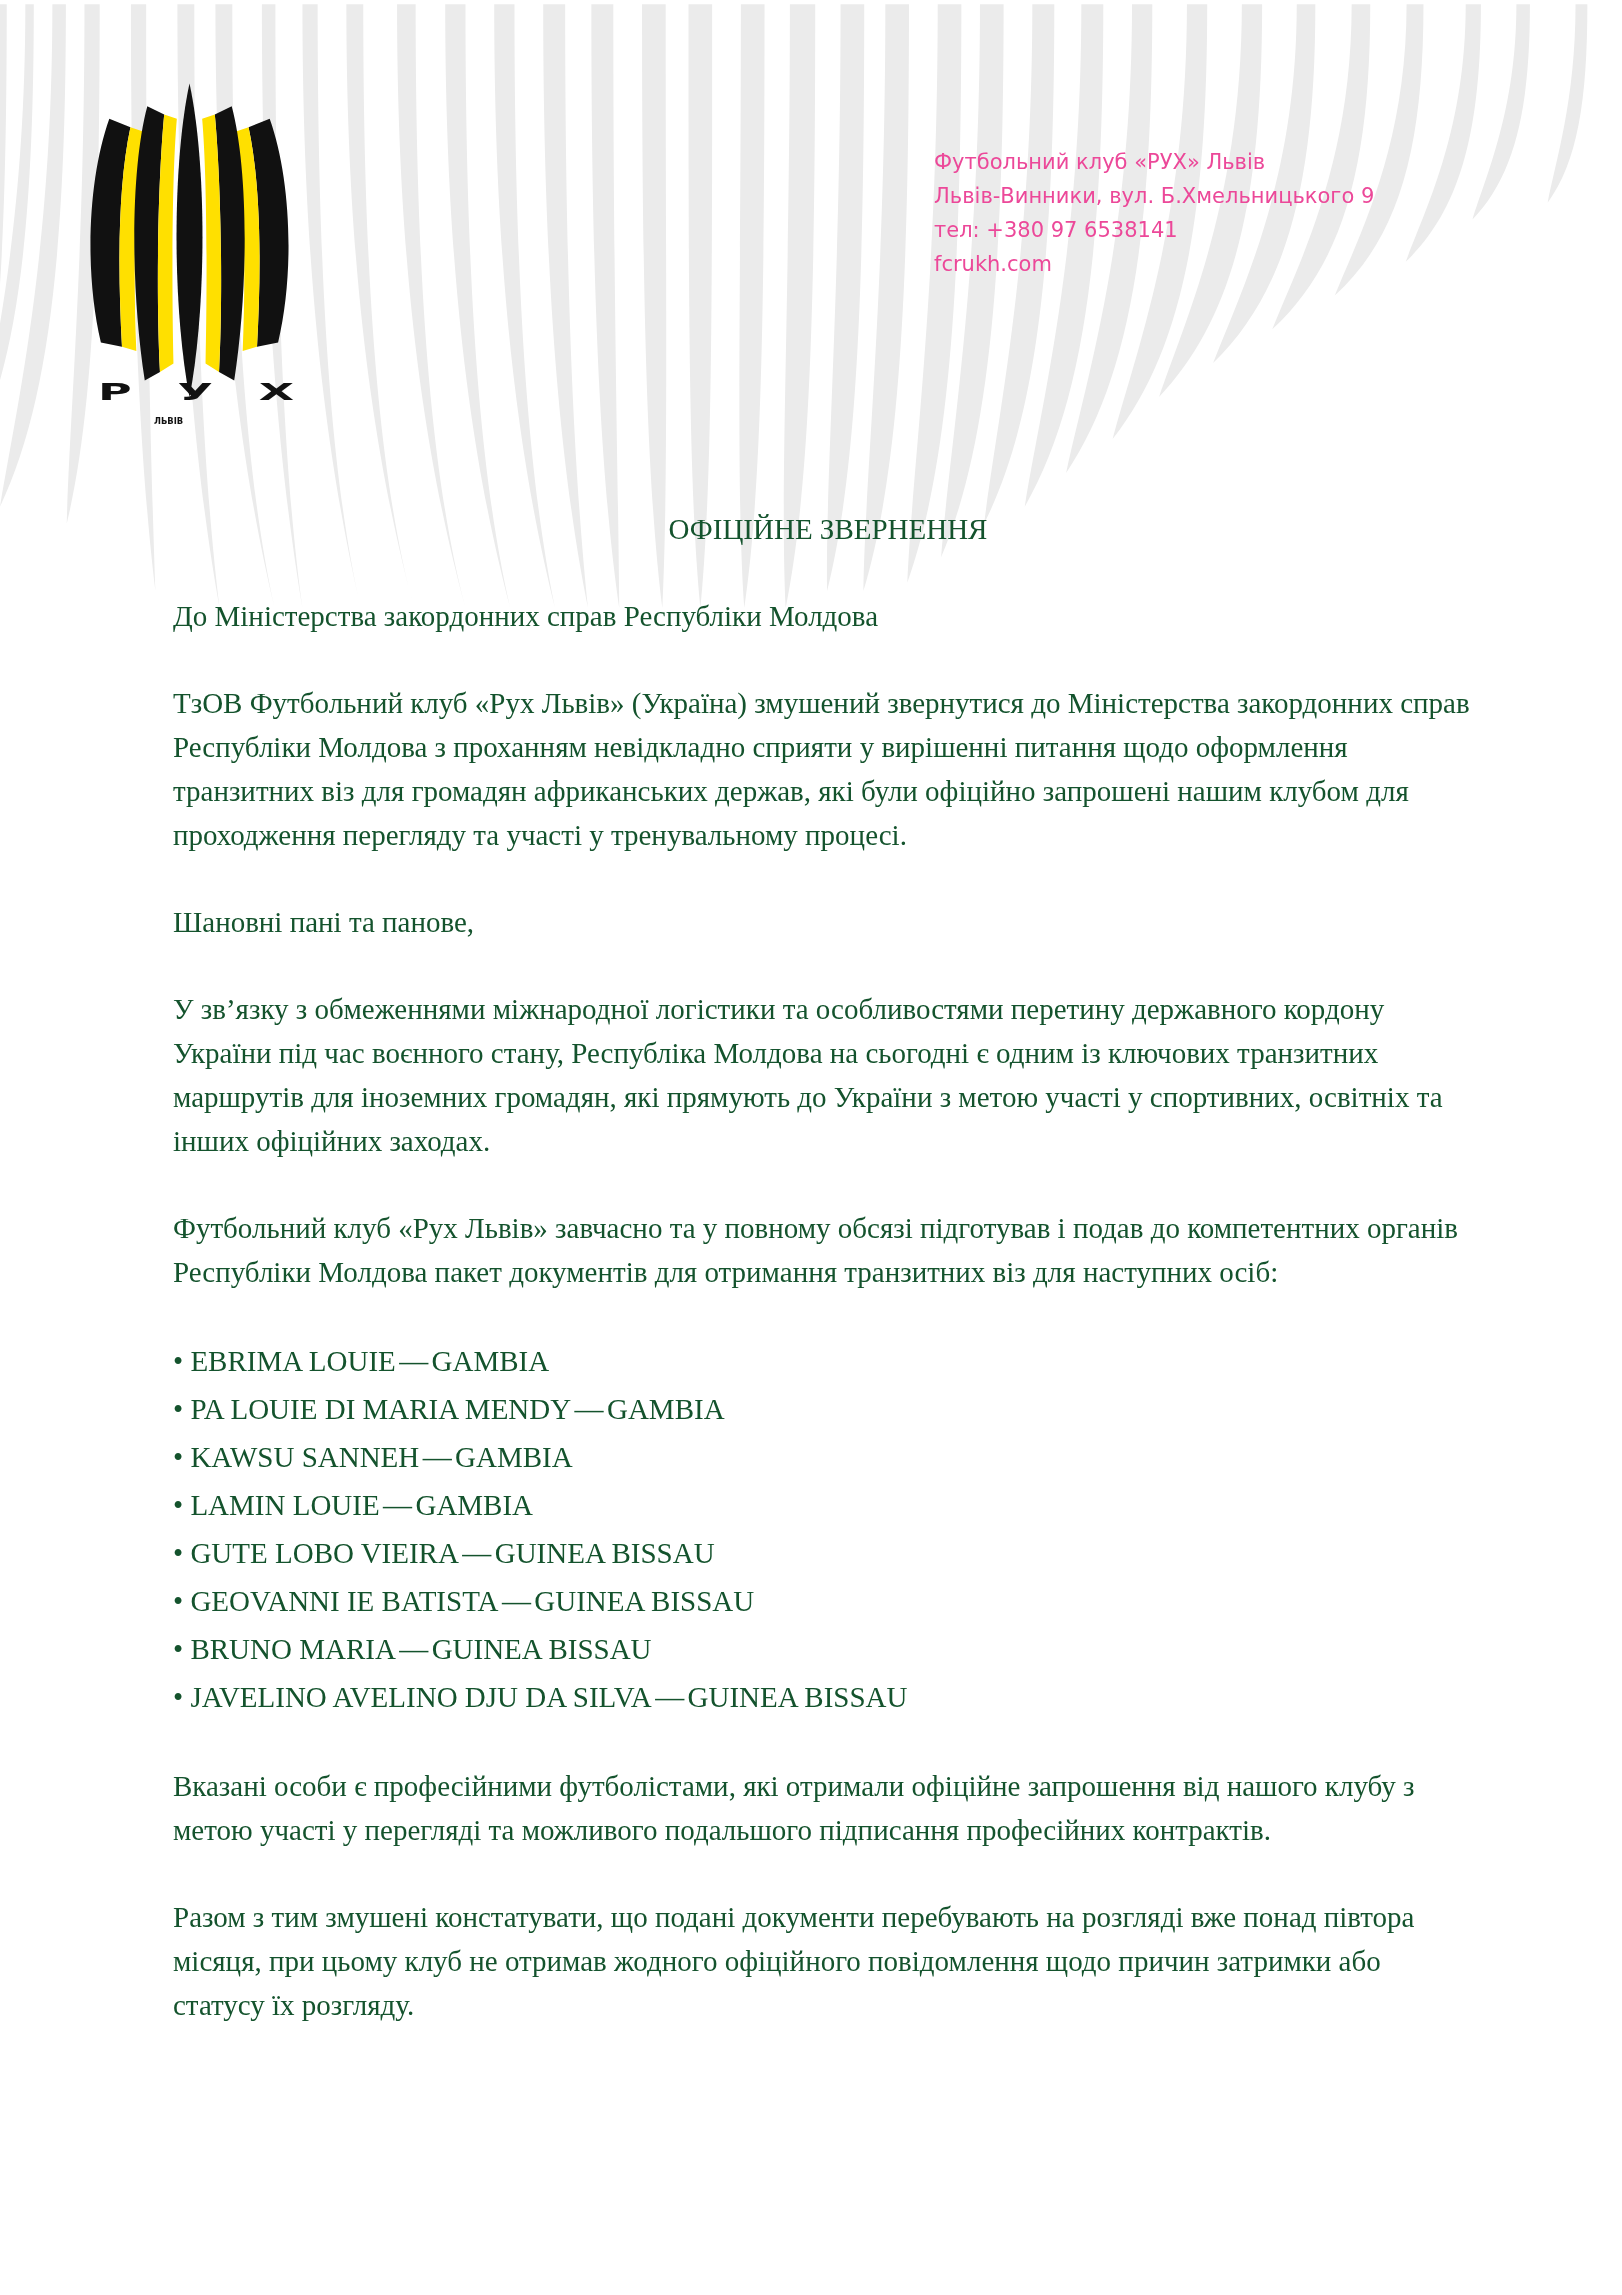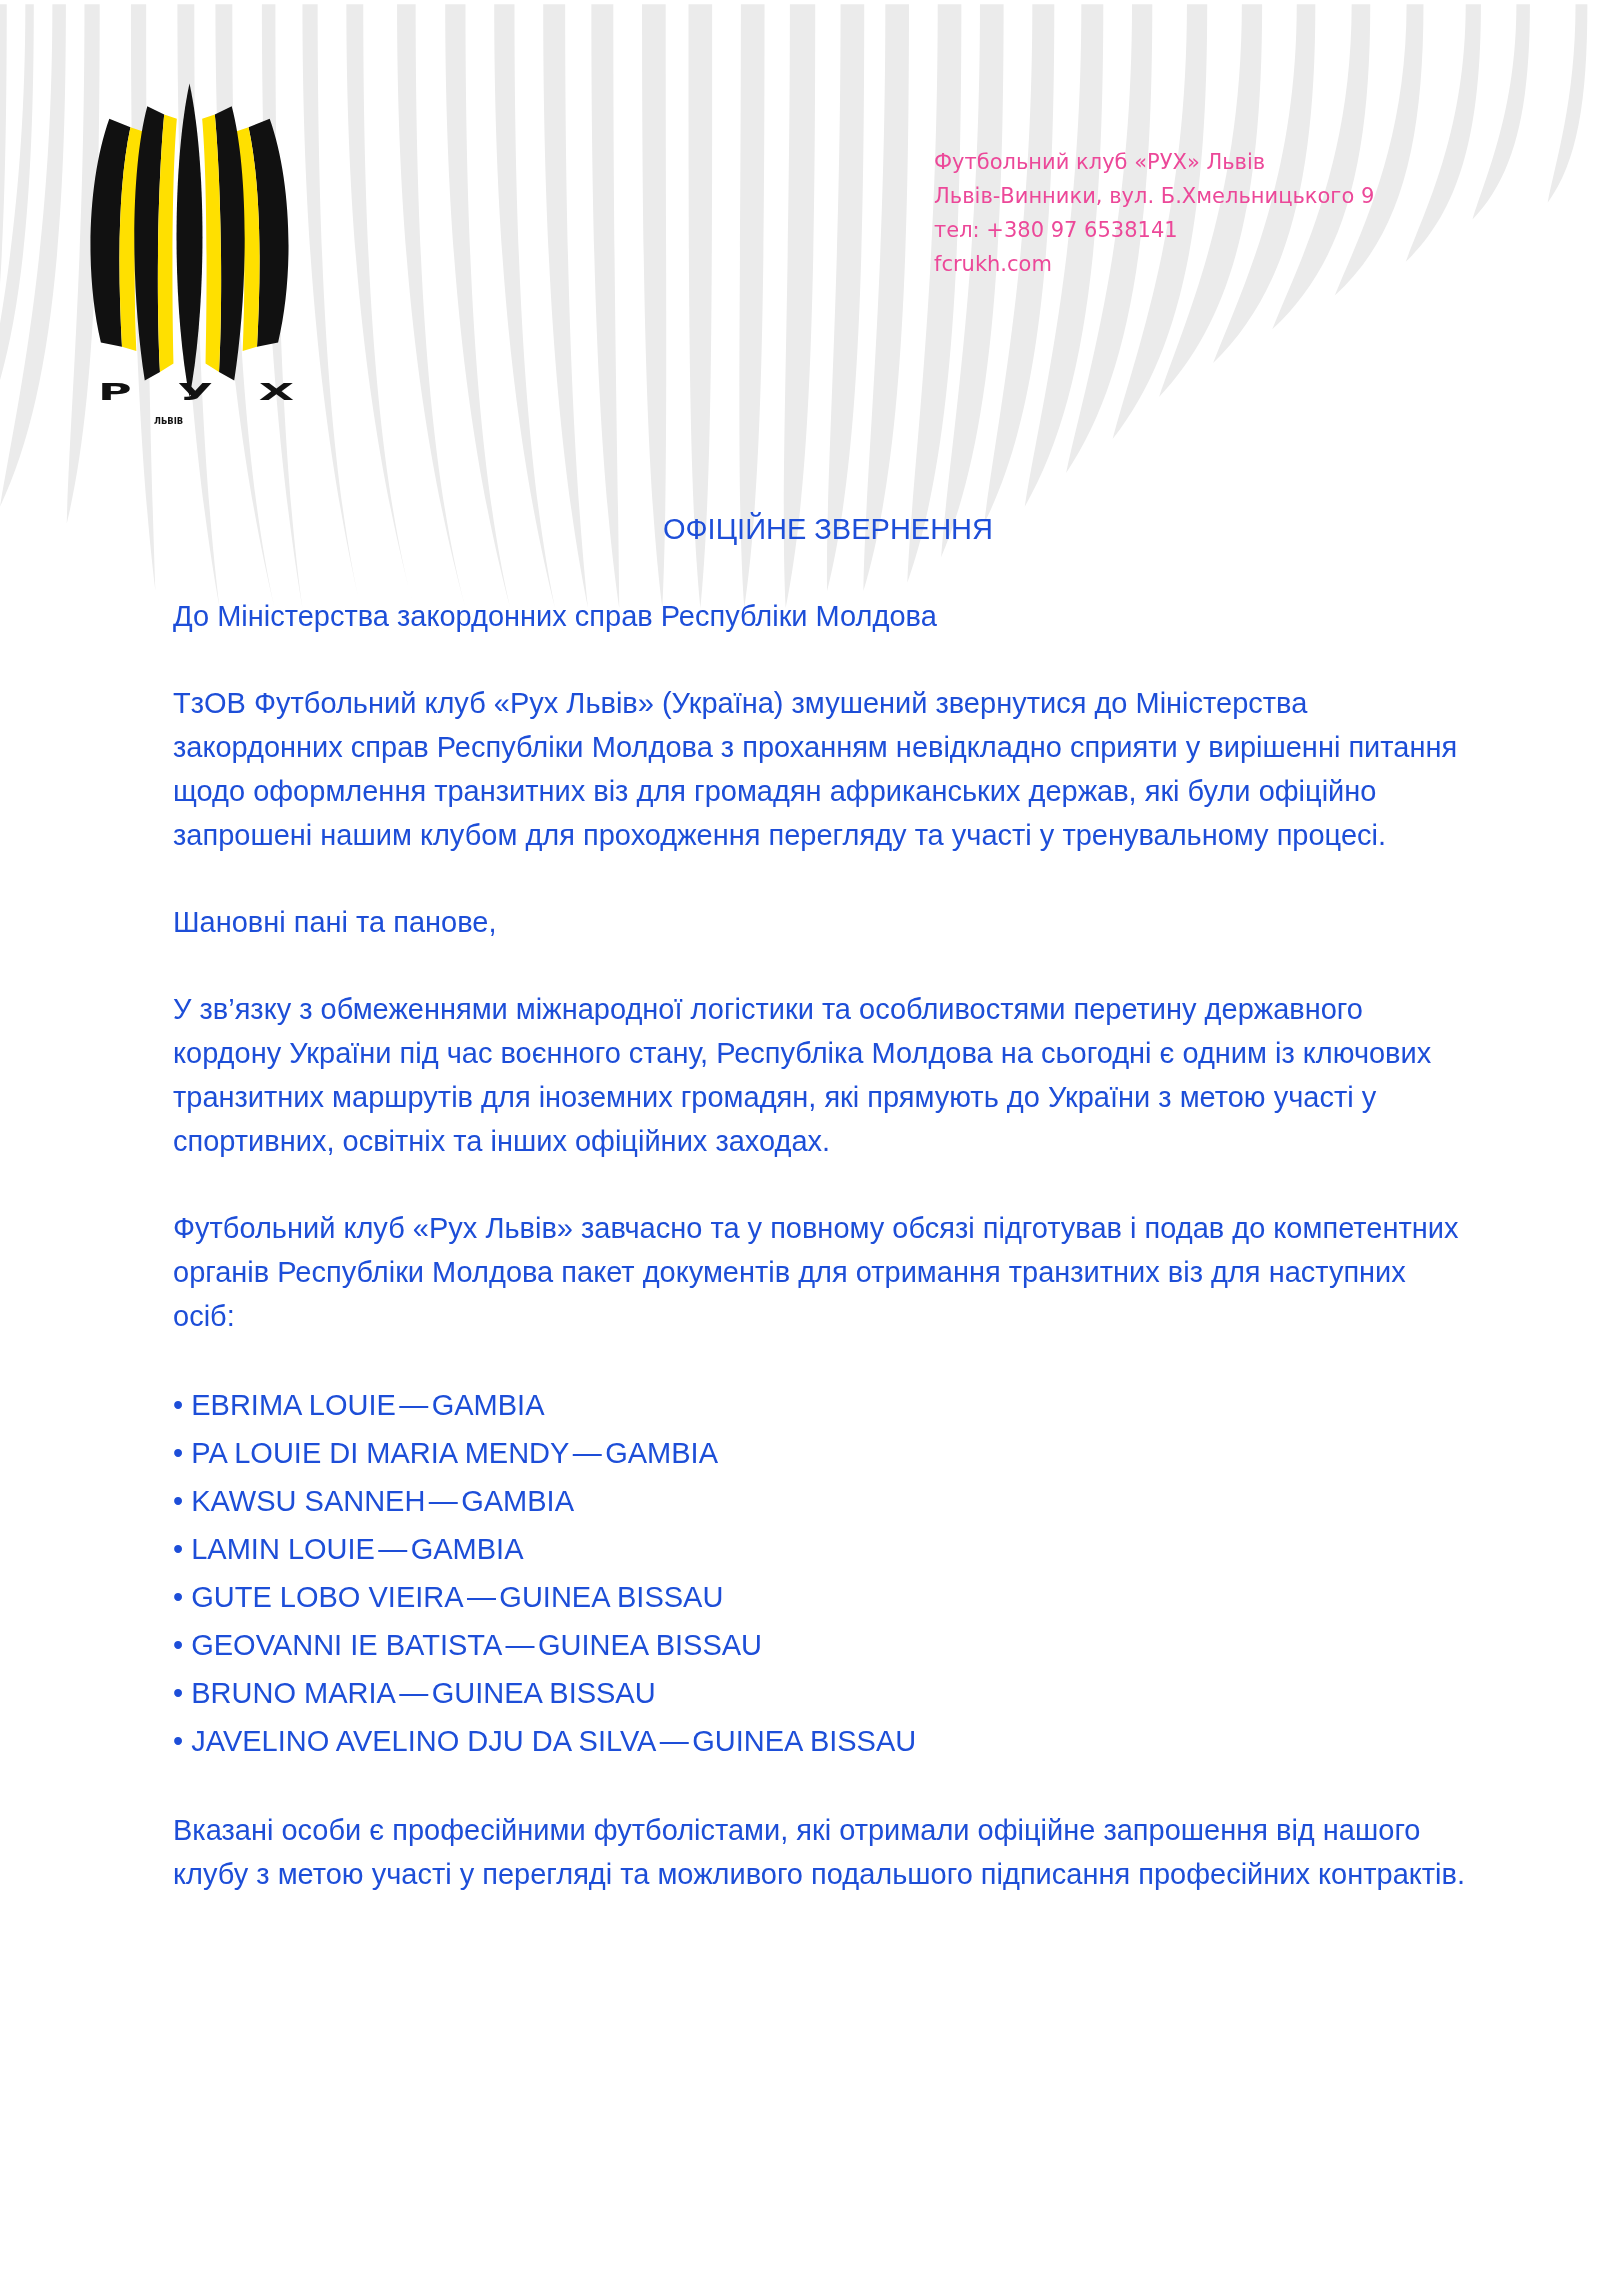--- a/index.html
+++ b/index.html
@@ -18,21 +18,21 @@
   .logo-city {
     position: absolute; left: 154px; top: 416px;
     font-family: "DejaVu Sans", sans-serif; font-weight: bold; font-size: 8.4px; color: #111;
   }
   .contacts {
     position: absolute; left: 934px; top: 145px; z-index: 2;
     font-family: "DejaVu Sans", sans-serif; font-size: 21px; line-height: 34px; color: #ec4899;
   }
   .contacts div { white-space: nowrap; }
   .content { position: absolute; left: 173px; top: 507px; width: 1301px; z-index: 2;
-    font-family: Liberation Sans, sans-serif; font-size: 29px; line-height: 44px; color: #1d4ed8; }
+    font-family: Liberation Serif, serif; font-size: 29px; line-height: 44px; color: #14532d; }
   .title { text-align: center; margin-left: -173px; width: 1622px; position: relative; left: 0; 
     font-size: 29px; padding-left: 34px; box-sizing: border-box; margin-bottom: 43px; }
   .content p { margin: 0 0 43px 0; }
   .players { list-style: none; margin: 0 0 43px 0; padding: 0; }
   .players li { white-space: nowrap; line-height: 48px; }
   .players li .dash { margin: 0 3.4px; }
 </style>
 </head>
 <body>
 
@@ -110,14 +110,15 @@
       <li><span>•</span> <span>EBRIMA LOUIE</span><span class="dash">—</span><span>GAMBIA</span></li>
       <li><span>•</span> <span>PA LOUIE DI MARIA MENDY</span><span class="dash">—</span><span>GAMBIA</span></li>
       <li><span>•</span> <span>KAWSU SANNEH</span><span class="dash">—</span><span>GAMBIA</span></li>
       <li><span>•</span> <span>LAMIN LOUIE</span><span class="dash">—</span><span>GAMBIA</span></li>
       <li><span>•</span> <span>GUTE LOBO VIEIRA</span><span class="dash">—</span><span>GUINEA BISSAU</span></li>
       <li><span>•</span> <span>GEOVANNI IE BATISTA</span><span class="dash">—</span><span>GUINEA BISSAU</span></li>
       <li><span>•</span> <span>BRUNO MARIA</span><span class="dash">—</span><span>GUINEA BISSAU</span></li>
       <li><span>•</span> <span>JAVELINO AVELINO DJU DA SILVA</span><span class="dash">—</span><span>GUINEA BISSAU</span></li>
     </ul>
   <p>Вказані особи є професійними футболістами, які отримали офіційне запрошення від нашого клубу з метою участі у перегляді та можливого подальшого підписання професійних контрактів.</p>
+  <p>Разом з тим змушені констатувати, що подані документи перебувають на розгляді вже понад півтора місяця, при цьому клуб не отримав жодного офіційного повідомлення щодо причин затримки або статусу їх розгляду.</p>
 </div>
 
 
 </body></html>

